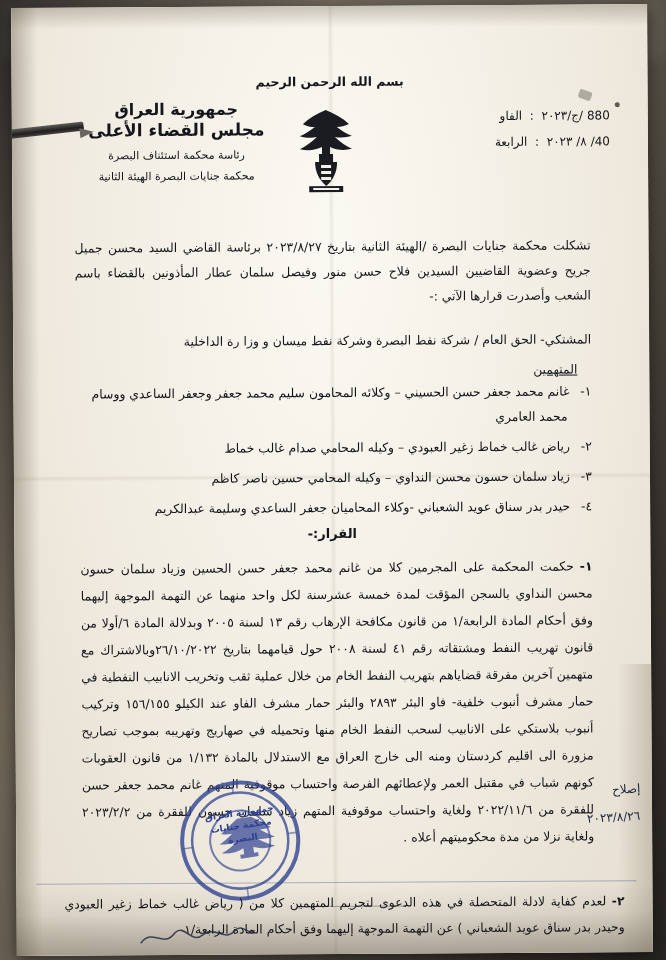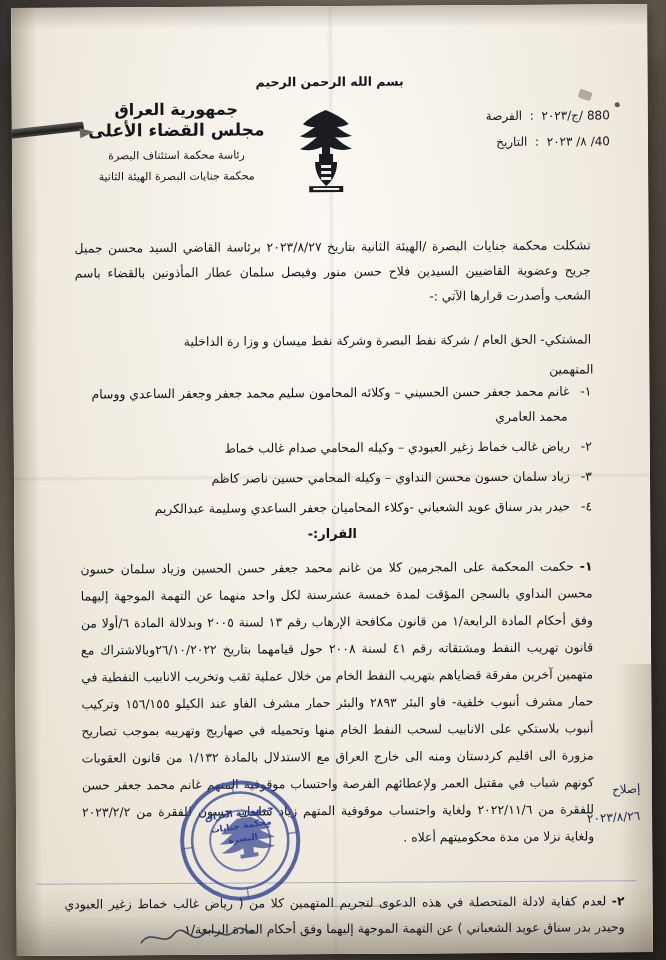--- a/index.html
+++ b/index.html
@@ -164,21 +164,21 @@
     position: absolute;
     font-size: 12.4px;
     line-height: 25px;
     color: #14161c;
   }
   .just { text-align: justify; text-align-last: right; }
   .p-open {
     top: 228px; right: 58px; width: 516px;
   }
   .p-plaintiff { top: 322px; right: 58px; width: 516px; }
-  .p-defendants-hd { top: 352px; right: 56px; width: 120px; }
+  .p-defendants-hd { top: 352px; right: 72px; width: 120px; text-decoration: underline; }
   .list {
     position: absolute;
     top: 374px;
     right: 58px;
     width: 516px;
     font-size: 12.4px;
     line-height: 25px;
   }
   .list .li { display: block; margin-bottom: 5px; }
   .li-num { display: inline-block; min-width: 18px; }
@@ -295,26 +295,26 @@
 
       <div class="pen"></div>
       <div class="pen-tip"></div>
       <div class="clip"></div>
       <div class="dot-hole"></div>
 
       <div class="hdr-left">
         <div class="row">
           <span>880 /ج/٢٠٢٣</span>
           <span>&nbsp;:&nbsp;</span>
-          <span>الفرصة</span>
+          <span>الفاو</span>
         </div>
         <div class="row">
           <span>40/ ٨/ ٢٠٢٣</span>
           <span>&nbsp;:&nbsp;</span>
-          <span>التاريخ</span>
+          <span>الرابعة</span>
         </div>
       </div>
 
       <div class="emblem">
         <svg viewBox="0 0 62 92" xmlns="http://www.w3.org/2000/svg">
           <g fill="#1a1c22">
             <path d="M31 4 C22 8 14 12 8 18 C12 20 16 21 20 21 C15 25 10 28 5 30 C11 32 17 32 22 31 C17 36 11 40 5 43 C13 45 21 44 27 41 L27 48 L35 48 L35 41 C41 44 49 45 57 43 C51 40 45 36 40 31 C45 32 51 32 57 30 C52 28 47 25 42 21 C46 21 50 20 54 18 C48 12 40 8 31 4 Z"></path>
             <path d="M24 48 L38 48 L38 56 L24 56 Z"></path>
             <path d="M20 56 L42 56 C42 66 38 74 31 80 C24 74 20 66 20 56 Z"></path>
             <path d="M14 80 L48 80 L48 86 L14 86 Z"></path>

